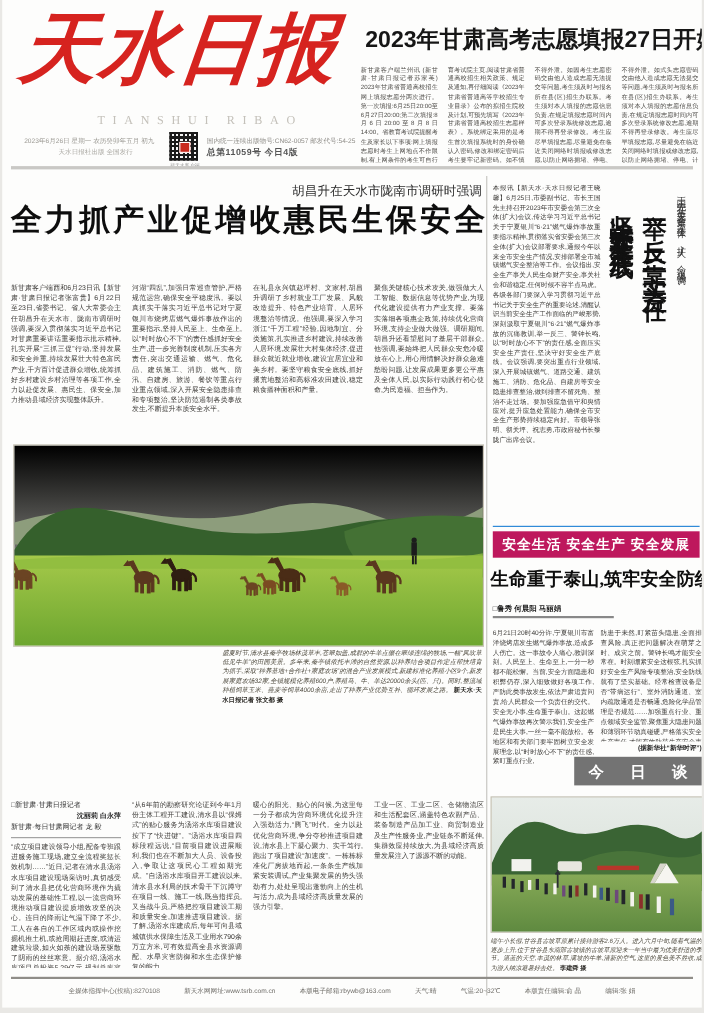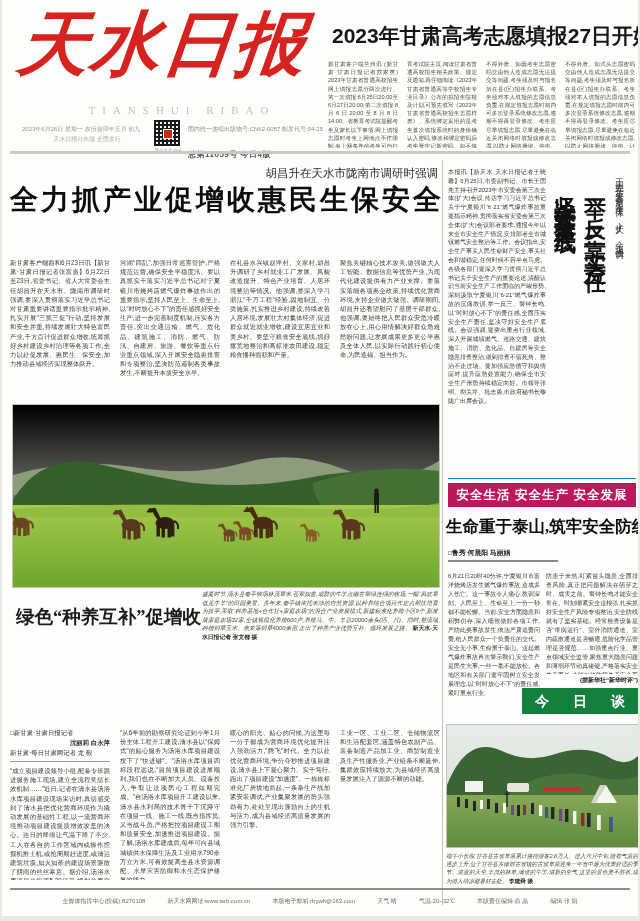--- a/index.html
+++ b/index.html
@@ -13,21 +13,21 @@
   .masthead-sub{left:70px;top:104px;width:220px;text-align:center;color:#c4c1ba;
     font-size:11px;letter-spacing:7px;font-family:"Liberation Serif",serif;}
   .mh-info-left{left:20px;top:124px;width:130px;color:#9a9892;font-size:6px;line-height:10px;}
   .mh-info-left .l2{text-align:center;color:#aaa8a2;}
   .qr{left:152px;top:120px;width:26px;height:26px;background:
       repeating-linear-gradient(0deg,#1a1a1a 0 2px,transparent 2px 4px),
       repeating-linear-gradient(90deg,#1a1a1a 0 2px,#f4f4f4 2px 4px);}
   .qr-dot{left:161px;top:129px;width:8px;height:8px;background:#c92a1e;border:1px solid #fff;}
   .qr-cap{left:146px;top:148px;width:40px;text-align:center;font-size:4.5px;color:#999;}
   .mh-info-right{left:186px;top:124px;width:140px;color:#8f8d88;font-size:6px;line-height:10px;}
-  .mh-issue{font-size:8px;color:#555;font-weight:bold;letter-spacing:.5px;margin-top:16px;}
+  .mh-issue{font-size:8px;color:#555;font-weight:bold;letter-spacing:.5px;}
   .mh-divider{left:8px;top:151px;width:620px;height:3px;background:#c9c8c5;}
   
   .tr-headline{left:330px;top:22px;width:300px;text-align:center;font-size:21px;font-weight:bold;
     color:#161616;letter-spacing:0px;white-space:nowrap;}
   .tr-cols{left:326px;top:60px;width:306px;height:88px;}
   .tr-col{position:absolute;top:0;width:70px;height:88px;font-size:5.6px;line-height:8.2px;
     color:#4c4a46;text-align:justify;overflow:hidden;}
   
   .lead-kicker{left:8px;top:166px;width:428px;text-align:right;font-size:11.5px;color:#2c2c2c;}
   .lead-h1{left:8px;top:181px;width:428px;text-align:center;font-size:28px;font-weight:bold;
@@ -70,21 +70,21 @@
     white-space:nowrap;}
   .comm-title{left:444px;top:516px;width:192px;text-align:center;font-size:16.5px;font-weight:bold;
     color:#0d0d0d;font-family:"Liberation Serif",serif;white-space:nowrap;}
   .comm-authors{left:446px;top:548px;width:110px;font-size:6.8px;font-weight:bold;color:#222;
     border-bottom:2px solid #888;padding-bottom:2px;}
   .comm-col{position:absolute;top:572px;font-size:6px;line-height:9px;color:#3c3a37;
     text-align:justify;overflow:hidden;}
   .comm-col1{left:446px;width:92px;height:148px;}
   .comm-col2{left:544px;width:92px;height:102px;}
   .comm-src{left:544px;top:676px;width:92px;text-align:right;font-size:6px;font-weight:bold;color:#222;}
-  .today-box{left:520px;top:688px;width:116px;height:26px;background:#15803d;color:#fff;
+  .today-box{left:520px;top:688px;width:116px;height:26px;background:#737373;color:#fff;
     text-align:center;line-height:26px;font-size:14px;font-weight:bold;letter-spacing:10px;
     text-indent:10px;}
   .bottom-photo{left:444px;top:724px;width:192px;height:122px;border:1px solid #c9c3b6;background:#dfe5de;}
   .bp-caption{left:444px;top:852px;width:192px;height:38px;font-size:5.6px;line-height:8.2px;
     color:#4c483c;text-align:justify;font-style:italic;overflow:hidden;}
   
   .foot-rule{left:8px;top:888px;width:620px;height:2px;background:#8f8d88;}
   .footer{left:8px;top:897px;width:620px;display:flex;justify-content:center;gap:22px;
     font-size:6px;color:#6f6d68;}
   .footer span{white-space:nowrap;}
@@ -164,21 +164,20 @@
       <use href="#horse" x="0" y="0" transform="translate(8,118) scale(0.9)" fill="#6b4423" stroke="#6b4423"></use>
       <g>
         <rect x="361" y="88" width="5" height="12" fill="#1c1c1c"></rect>
         <circle cx="363.5" cy="86" r="2.4" fill="#1c1c1c"></circle>
         <rect x="361.5" y="100" width="1.8" height="8" fill="#1c1c1c"></rect>
         <rect x="364" y="100" width="1.8" height="8" fill="#1c1c1c"></rect>
       </g>
     </svg>
   </div>
 
-  <div class="abs cap-title">绿色“种养互补”促增收</div>
   <div class="abs cap-text">
     <span>盛夏时节,清水县秦亭牧场林茂草丰,苍翠如盖,成群的牛羊点缀在翠绿连绵的牧场,一幅“风吹草低见牛羊”的田园美景。多年来,秦亭镇依托丰沛的自然资源,以种养结合项目作定点帮扶培育为抓手,采取“种养基地+合作社+家庭农场”的混合产业发展模式,新建标准化养殖小区9个,新发展家庭农场32家,全镇规模化养殖600户,养殖马、牛、羊达20000余头(匹、只)。同时,整流域种植饲草玉米、燕麦等饲草4000余亩,走出了种养产业优势互补、循环发展之路。</span>
     <span class="cap-credit">新天水·天水日报记者  张文都  摄</span>
   </div>
 
   <div class="abs qs-cols">
     <div class="body-col" style="left:0">
       <div class="byline">
         <div>□新甘肃·甘肃日报记者</div>
         <div class="b2">沈丽莉  白永萍</div>

